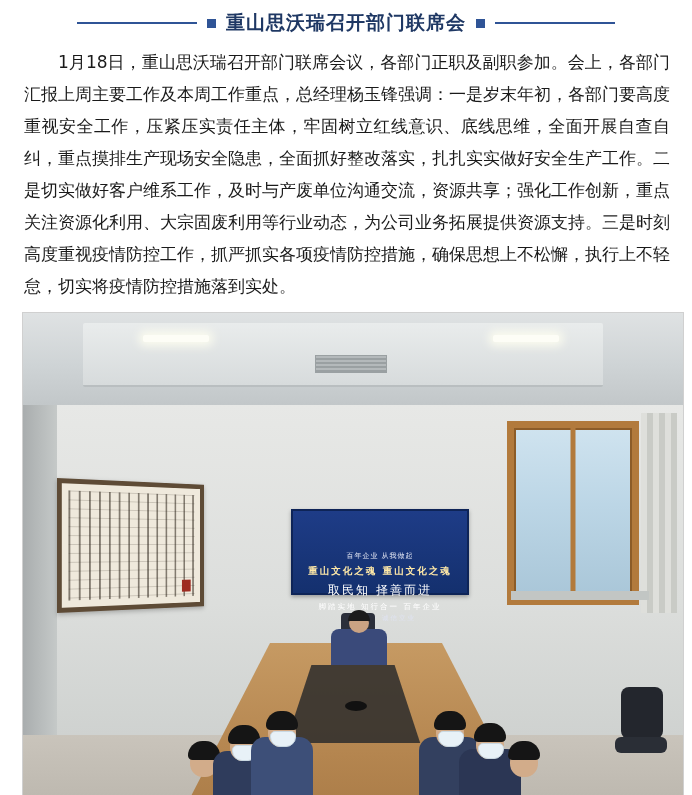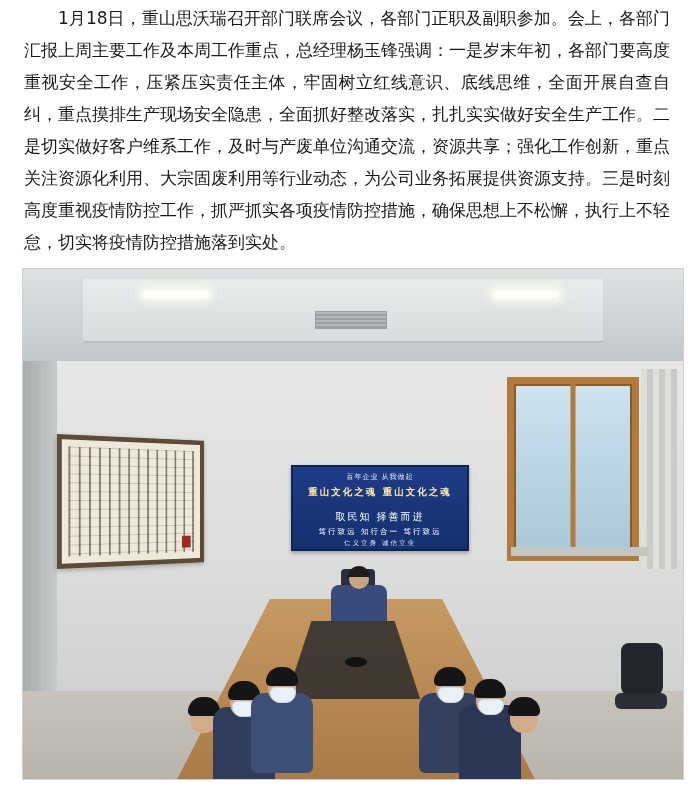--- a/index.html
+++ b/index.html
@@ -160,23 +160,23 @@
     position: absolute; left: 268px; top: 196px; width: 178px; height: 86px;
     background: linear-gradient(180deg, #1e3c87 0%, #14306e 100%);
     border: 2px solid #0e2457;
     box-shadow: 0 2px 4px rgba(0,0,0,.3);
     color: #ffffff;
     text-align: center;
     font-family: "DejaVu Sans", "Liberation Sans", sans-serif;
     padding-top: 5px;
     box-sizing: border-box;
   }
-  .banner .b-line1 { font-size: 7px; letter-spacing: 1px; color: #e6e9f5; }
+  .banner .b-line1 { font-size: 7px; letter-spacing: 1px; color: #e6e9f5; margin-top: 35px; }
   .banner .b-line2 { font-size: 9.5px; font-weight: bold; letter-spacing: 2px; margin-top: 4px; color: #ffe9a8; }
-  .banner .b-line3 { font-size: 10px; letter-spacing: 2px; margin-top: 11px; }
+  .banner .b-line3 { font-size: 12px; letter-spacing: 2px; margin-top: 4px; }
   .banner .b-line4 { font-size: 7.5px; letter-spacing: 2px; margin-top: 3px; }
   .banner .b-line5 { font-size: 6.5px; letter-spacing: 2px; margin-top: 2px; color: #dfe3f1; }
 
   
   .floor {
     position: absolute; left: 0; top: 422px; width: 100%; height: 88px;
     background: linear-gradient(180deg, #c9c4bb 0%, #b9b4ab 100%);
   }
 
   
@@ -246,20 +246,27 @@
   .office-chair .seat {
     position: absolute; left: 0; top: 50px; width: 52px; height: 16px;
     background: #2a2e36; border-radius: 6px;
   }
 </style>
 </head>
 <body>
 
 <div class="page">
 
+  <div class="header">
+    <div class="rule"></div>
+    <div class="sqr"></div>
+    <div class="header-title">重山思沃瑞召开部门联席会</div>
+    <div class="sqr"></div>
+    <div class="rule"></div>
+  </div>
 
   <div class="article">
     <p class="para">1月18日，重山思沃瑞召开部门联席会议，各部门正职及副职参加。会上，各部门汇报上周主要工作及本周工作重点，总经理杨玉锋强调：一是岁末年初，各部门要高度重视安全工作，压紧压实责任主体，牢固树立红线意识、底线思维，全面开展自查自纠，重点摸排生产现场安全隐患，全面抓好整改落实，扎扎实实做好安全生产工作。二是切实做好客户维系工作，及时与产废单位沟通交流，资源共享；强化工作创新，重点关注资源化利用、大宗固废利用等行业动态，为公司业务拓展提供资源支持。三是时刻高度重视疫情防控工作，抓严抓实各项疫情防控措施，确保思想上不松懈，执行上不轻怠，切实将疫情防控措施落到实处。</p>
   </div>
 
   <div class="photo-wrap">
     <div class="photo">
 
       <div class="ceiling">
         <div class="ceiling-inner"></div>
@@ -279,21 +286,21 @@
       <div class="curtain"></div>
       <div class="window">
         <div class="window-bar"></div>
       </div>
       <div class="window-sill"></div>
 
       <div class="banner">
         <div class="b-line1">百年企业  从我做起</div>
         <div class="b-line2">重山文化之魂    重山文化之魂</div>
         <div class="b-line3">取民知            择善而进</div>
-        <div class="b-line4">笃行致远  知行合一        笃行致远</div>
+        <div class="b-line4">脚踏实地  知行合一        百年企业</div>
         <div class="b-line5">仁义立身          诚信立业</div>
       </div>
 
       <div class="floor"></div>
 
       <div class="table-top"></div>
       <div class="table-inlay"></div>
       <div class="table-grommet"></div>
 
       <div class="chair-head"></div>

